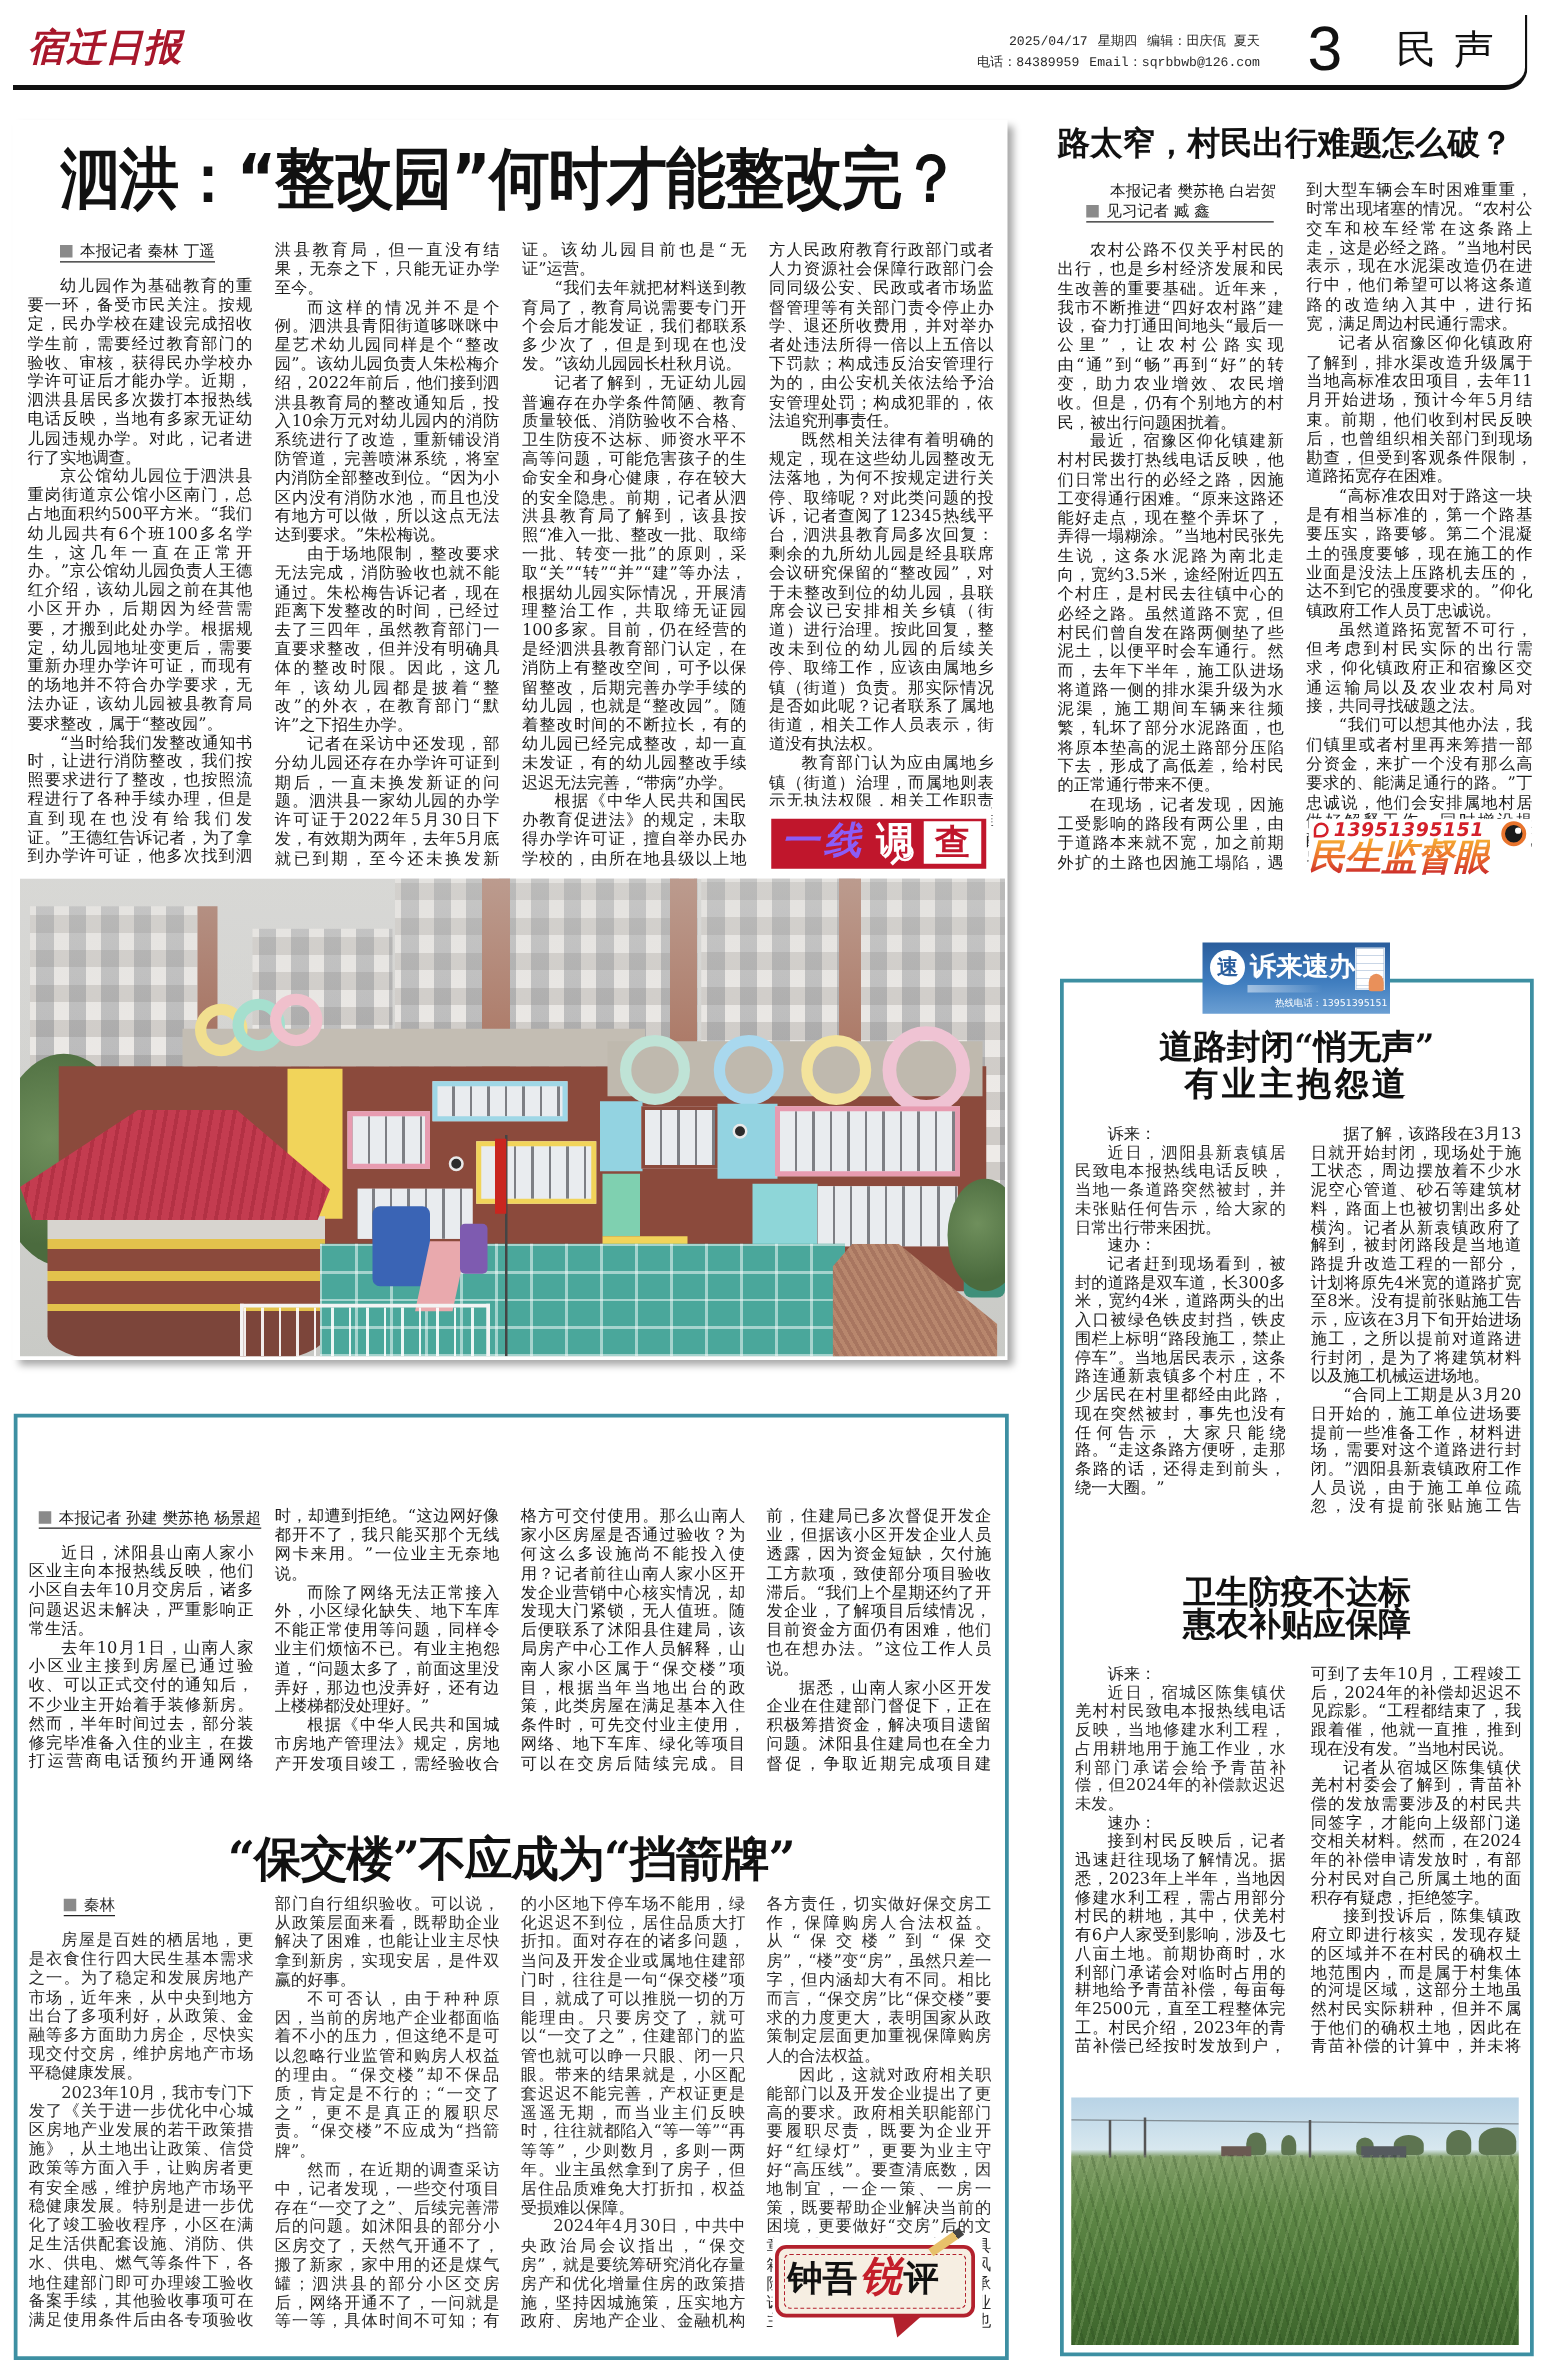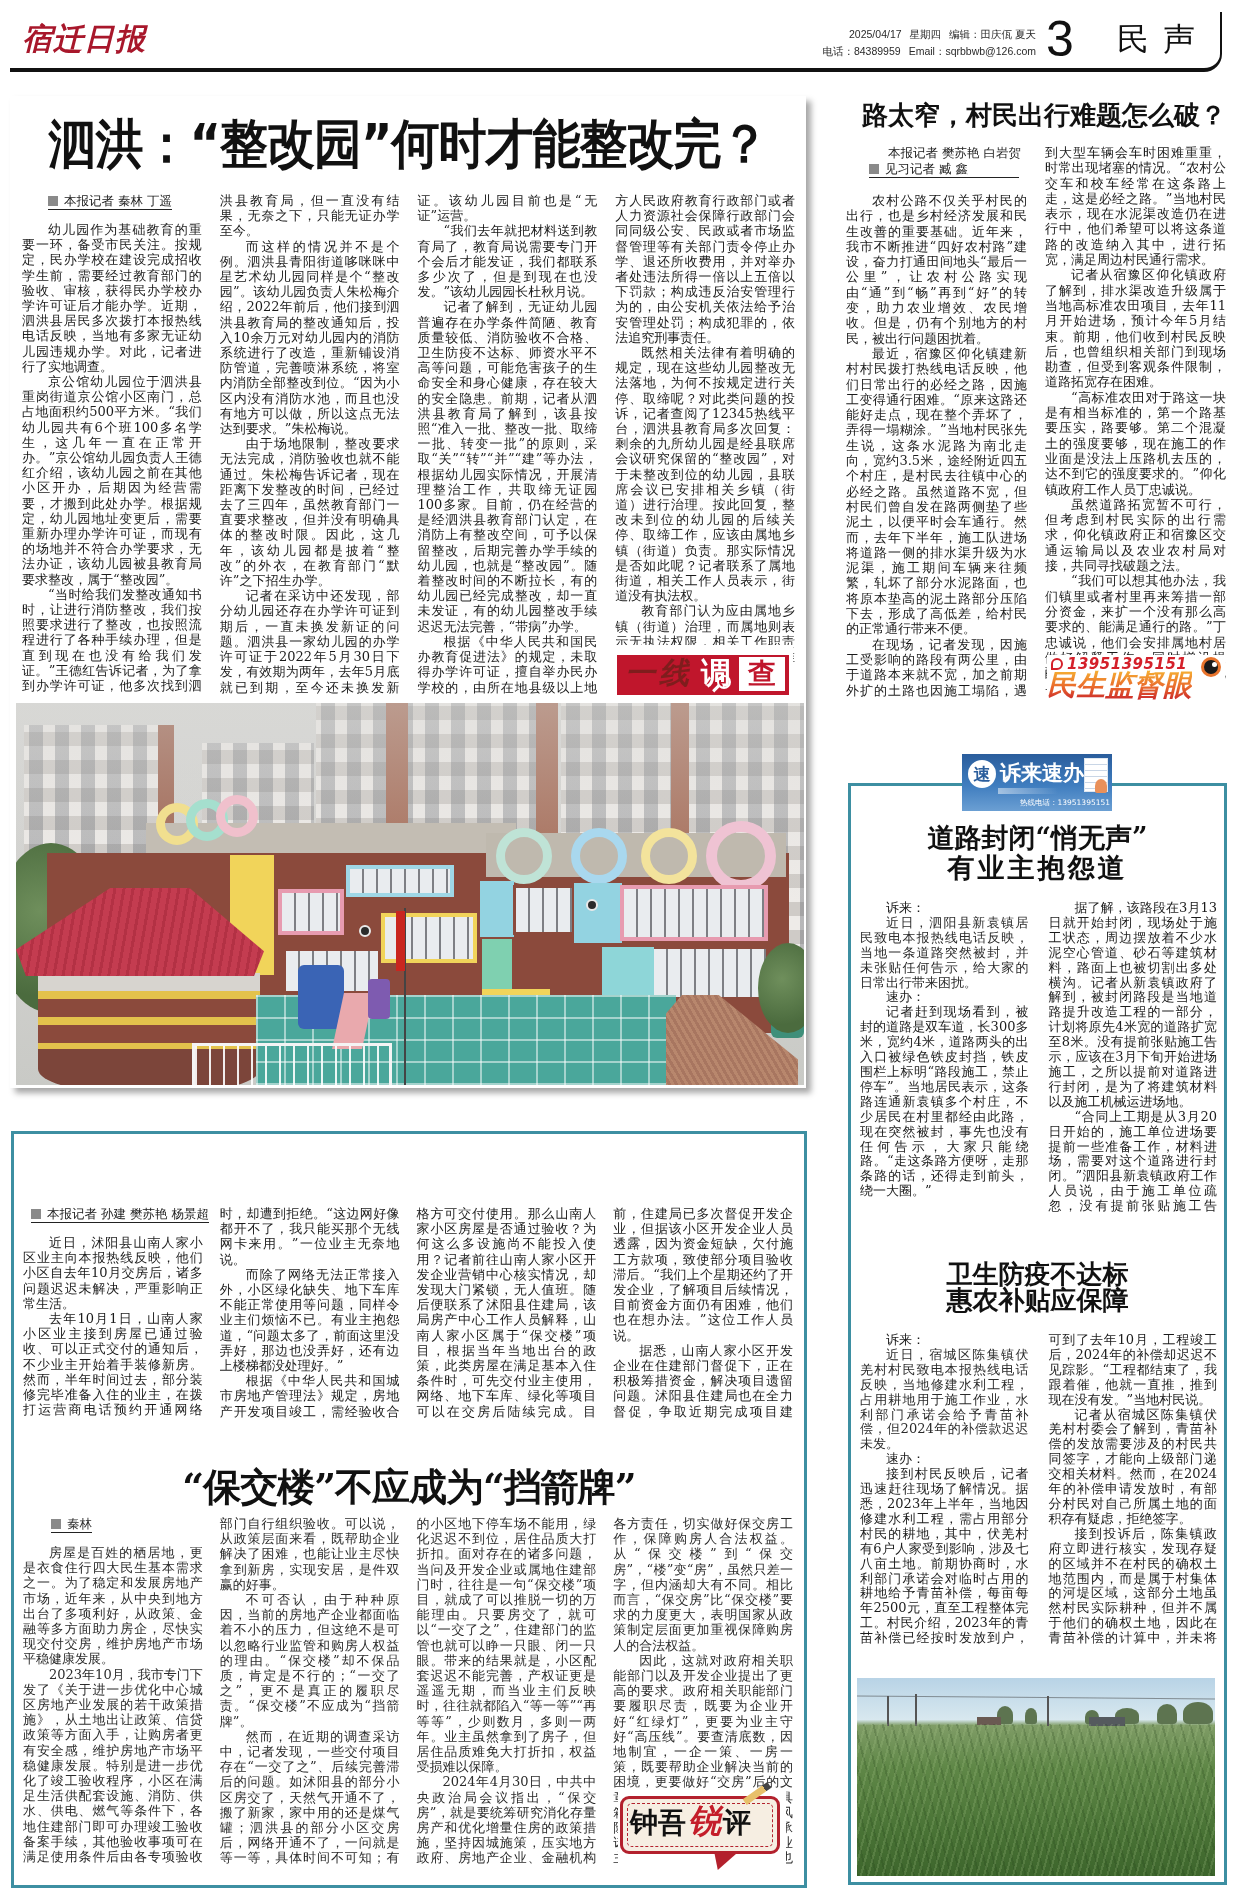--- a/index.html
+++ b/index.html
@@ -3,42 +3,42 @@
 <meta charset="utf-8">
 <style>
 *{box-sizing:border-box;margin:0;padding:0}
 html,body{background:#fff}
 #page{position:relative;width:1236px;height:1898px;overflow:hidden;background:#fff;color:#1b1b1b;font-family:"DejaVu Serif",serif}
 .abs{position:absolute}
 
 
 .logo{left:22px;top:19px;font-family:"DejaVu Serif",serif;font-style:italic;font-weight:bold;font-size:30px;line-height:40px;color:#a8172b;letter-spacing:1px}
 .header-rule{left:10px;top:12px;width:1212px;height:60px;border-bottom:4px solid #111;border-right:2.5px solid #111;border-bottom-right-radius:18px}
-.header-meta{left:788px;top:26px;width:248px;text-align:right;font-family:Liberation Sans, sans-serif;font-size:10.5px;line-height:17px;color:#2a2a2a;white-space:nowrap}
+.header-meta{left:760px;top:26px;width:248px;text-align:right;font-family:Liberation Mono, monospace;font-size:10.5px;line-height:17px;color:#2a2a2a;white-space:nowrap}
 .header-meta span{margin-left:8px}
 .page-num{left:1046px;top:14px;font-family:"Liberation Sans",sans-serif;font-size:50px;line-height:50px;color:#111}
 .section-name{left:1117px;top:21px;font-family:"DejaVu Sans",sans-serif;font-size:32px;line-height:36px;letter-spacing:14px;color:#111}
 
 
 .cols{position:absolute;column-fill:auto;overflow:hidden;font-size:13px;line-height:15.2px;text-align:justify;color:#1b1b1b;font-family:"DejaVu Serif",serif}
 .cols p{text-indent:2em}
 .kai{color:#2b2b2b}
 .byline{display:block;margin-bottom:14px;font-family:"DejaVu Sans",sans-serif;font-size:12.5px;line-height:15px;white-space:nowrap;text-indent:0}
 .byline .u{border-bottom:1px solid #222;padding-bottom:1px}
 .sq{display:inline-block;width:10px;height:10px;background:#8a8a8a;margin-right:6px;vertical-align:-1px}
 .label{font-family:"DejaVu Sans",sans-serif}
 
 
 .card-k{left:10px;top:96px;width:796px;height:992px;background:#fff;box-shadow:5px 5px 6px rgba(0,0,0,.35)}
 .k-title{left:10px;top:112px;width:796px;text-align:center;font-family:"DejaVu Sans",sans-serif;font-weight:900;font-size:48px;line-height:62px;letter-spacing:-1px;transform:scaleY(1.1);color:#111;white-space:nowrap}
 .k-body{left:22px;top:193px;width:773px;height:503px;column-count:4;column-gap:18px}
 .k-body .byline{padding-left:26px}
 .k-badge{left:613px;top:645px;width:180px;height:57px;background:#fff;z-index:3}
 .k-badge-red{position:absolute;left:4px;top:10px;width:172px;height:40px;background:#c0162c}
-.k-badge-lead{position:absolute;left:12px;top:8px;font-family:"DejaVu Serif",serif;font-style:italic;font-weight:bold;font-size:30px;line-height:40px;color:#7f1d1d;letter-spacing:4px}
+.k-badge-lead{position:absolute;left:12px;top:8px;font-family:"DejaVu Serif",serif;font-style:italic;font-weight:bold;font-size:30px;line-height:40px;color:#8b5cf6;letter-spacing:4px}
 .k-badge-t1{position:absolute;left:88px;top:8px;font-family:"DejaVu Sans",sans-serif;font-weight:900;font-size:30px;line-height:40px;color:#fff}
 .k-badge-t2{position:absolute;left:126px;top:12px;width:46px;height:34px;background:#fff;text-align:center;font-family:"DejaVu Sans",sans-serif;font-weight:900;font-size:28px;line-height:34px;color:#c0162c}
 .magnifier-icon{position:absolute;left:104px;top:30px;width:14px;height:14px;border:2.5px solid #fff;border-radius:50%}
 .magnifier-icon::after{content:"";position:absolute;left:-7px;top:10px;width:8px;height:3px;background:#fff;transform:rotate(-45deg)}
 
 .k-photo{left:16px;top:703px;width:788px;height:382px;overflow:hidden;background:linear-gradient(180deg,#d8d8d6 0%,#d0d0cd 60%,#c9cac6 100%)}
 .k-photo > div{position:absolute}
 .win{background:
  repeating-linear-gradient(90deg,rgba(0,0,0,0) 0 5px,rgba(95,100,108,.38) 5px 19px,rgba(0,0,0,0) 19px 26px),
  repeating-linear-gradient(180deg,#eeebe8 0 7px,#cfcbc7 7px 21px,#eeebe8 21px 28px)}
@@ -91,21 +91,21 @@
 .play1{left:282px;top:262px;width:46px;height:64px;background:#3a64b5;border-radius:6px}
 .slide{left:322px;top:290px;width:30px;height:56px;background:#e9a9ad;transform:skewX(-12deg)}
 .play2{left:352px;top:276px;width:22px;height:40px;background:#7e5bb0;border-radius:4px}
 .pole{left:388px;top:205px;width:2px;height:177px;background:#444}
 .flag{left:380px;top:208px;width:9px;height:60px;background:#c9261f}
 .thatch{left:650px;top:292px;width:132px;height:92px;background:repeating-linear-gradient(60deg,#b8876d 0 3px,#a87660 3px 6px);clip-path:polygon(12% 0,40% 0,100% 70%,100% 100%,0 100%,0 20%)}
 .pergola{left:176px;top:340px;width:200px;height:42px;border:3px solid #f4f4f4;border-bottom:none;background:repeating-linear-gradient(90deg,rgba(255,255,255,.9) 0 2px,rgba(0,0,0,0) 2px 14px)}
 .car{left:755px;top:280px;width:33px;height:55px;background:#3f8f7a;border-radius:6px}
 
 
-.r-title{left:846px;top:100px;width:380px;text-align:right;font-family:"DejaVu Serif",serif;font-weight:bold;font-size:26px;line-height:30px;color:#111;white-space:nowrap}
+.r-title{left:846px;top:100px;width:380px;text-align:left;font-family:"DejaVu Serif",serif;font-weight:bold;font-size:26px;line-height:30px;color:#111;white-space:nowrap}
 .r-body{left:846px;top:145px;width:380px;height:568px;column-count:2;column-gap:18px;line-height:15.3px}
 .byline2{margin-bottom:15px;font-family:"DejaVu Sans",sans-serif;font-size:12.5px;line-height:16px;white-space:nowrap;text-indent:0}
 .bl1{padding-left:42px}
 .bl2{border-bottom:1px solid #222;width:150px;margin-left:23px}
 .msj{left:1047px;top:655px;width:178px;height:47px;background:#fff;z-index:3}
 .msj-phone{position:absolute;left:4px;top:0;font-family:"DejaVu Sans",sans-serif;font-style:italic;font-weight:bold;font-size:15px;line-height:18px;color:#d4202a;letter-spacing:.5px;white-space:nowrap}
 .phone-icon{display:inline-block;width:12px;height:12px;border:2px solid #d4202a;border-radius:50% 50% 50% 0;margin-right:4px;vertical-align:-1px}
 .msj-label{position:absolute;left:0;top:14px;font-family:"DejaVu Sans",sans-serif;font-style:italic;font-weight:900;font-size:29px;line-height:33px;white-space:nowrap;background:linear-gradient(180deg,#f7b733 0%,#e9682c 55%,#c41e2a 100%);-webkit-background-clip:text;background-clip:text;color:transparent}
 .eye-icon{position:absolute;left:154px;top:2px;width:20px;height:20px;border-radius:50%;background:#1a1a1a;border:3px solid #e8742d}
 .eye-icon::after{content:"";position:absolute;left:8px;top:2px;width:5px;height:5px;border-radius:50%;background:#fff}

